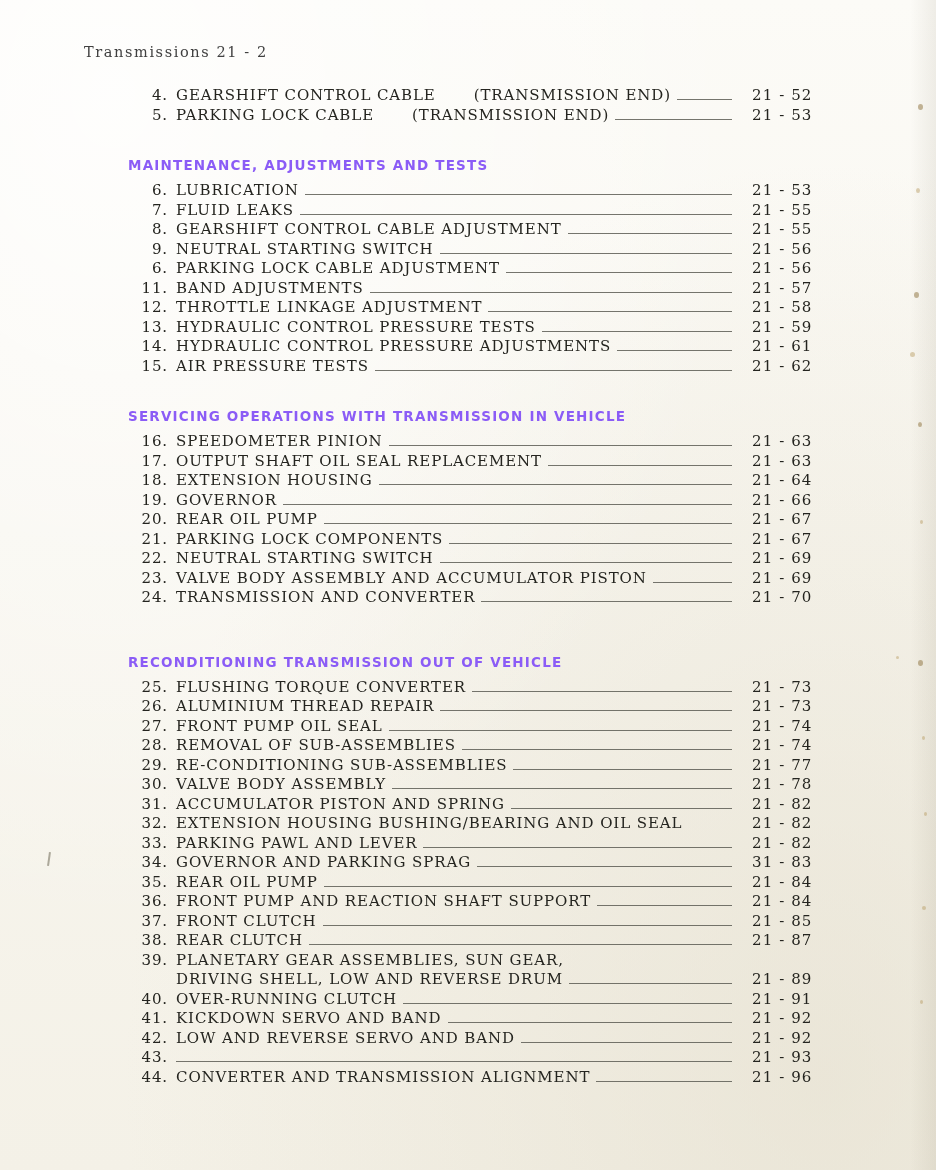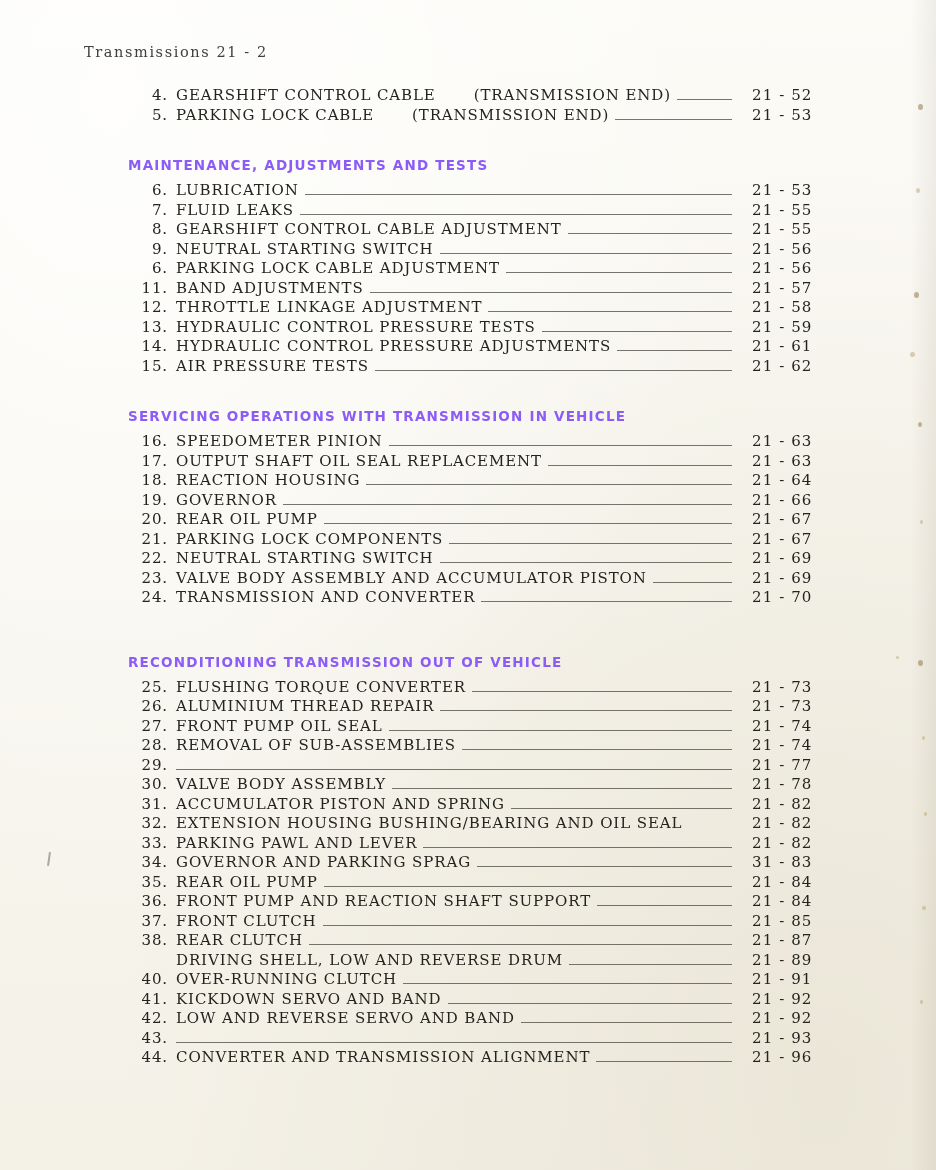--- a/index.html
+++ b/index.html
@@ -245,21 +245,21 @@
               <span class="page">21 - 63</span>
             </li>
             <li class="toc-row">
               <span class="num">17.</span>
               <span class="title">OUTPUT SHAFT OIL SEAL REPLACEMENT</span>
               <span class="leader"></span>
               <span class="page">21 - 63</span>
             </li>
             <li class="toc-row">
               <span class="num">18.</span>
-              <span class="title">REACTION HOUSING</span>
+              <span class="title">EXTENSION HOUSING</span>
               <span class="leader"></span>
               <span class="page">21 - 64</span>
             </li>
             <li class="toc-row">
               <span class="num">19.</span>
               <span class="title">GOVERNOR</span>
               <span class="leader"></span>
               <span class="page">21 - 66</span>
             </li>
             <li class="toc-row">
@@ -317,20 +317,21 @@
               <span class="page">21 - 74</span>
             </li>
             <li class="toc-row">
               <span class="num">28.</span>
               <span class="title">REMOVAL OF SUB-ASSEMBLIES</span>
               <span class="leader"></span>
               <span class="page">21 - 74</span>
             </li>
             <li class="toc-row">
               <span class="num">29.</span>
+              <span class="title">RE-CONDITIONING SUB-ASSEMBLIES</span>
               <span class="leader"></span>
               <span class="page">21 - 77</span>
             </li>
             <li class="toc-row">
               <span class="num">30.</span>
               <span class="title">VALVE BODY ASSEMBLY</span>
               <span class="leader"></span>
               <span class="page">21 - 78</span>
             </li>
             <li class="toc-row">
@@ -373,20 +374,26 @@
               <span class="num">37.</span>
               <span class="title">FRONT CLUTCH</span>
               <span class="leader"></span>
               <span class="page">21 - 85</span>
             </li>
             <li class="toc-row">
               <span class="num">38.</span>
               <span class="title">REAR CLUTCH</span>
               <span class="leader"></span>
               <span class="page">21 - 87</span>
+            </li>
+            <li class="toc-row noleader">
+              <span class="num">39.</span>
+              <span class="title">PLANETARY GEAR ASSEMBLIES, SUN GEAR,</span>
+              <span class="leader"></span>
+              <span class="page"></span>
             </li>
             <li class="toc-row">
               <span class="num"></span>
               <span class="title">DRIVING SHELL,  LOW AND REVERSE DRUM</span>
               <span class="leader"></span>
               <span class="page">21 - 89</span>
             </li>
             <li class="toc-row">
               <span class="num">40.</span>
               <span class="title">OVER-RUNNING CLUTCH</span>

